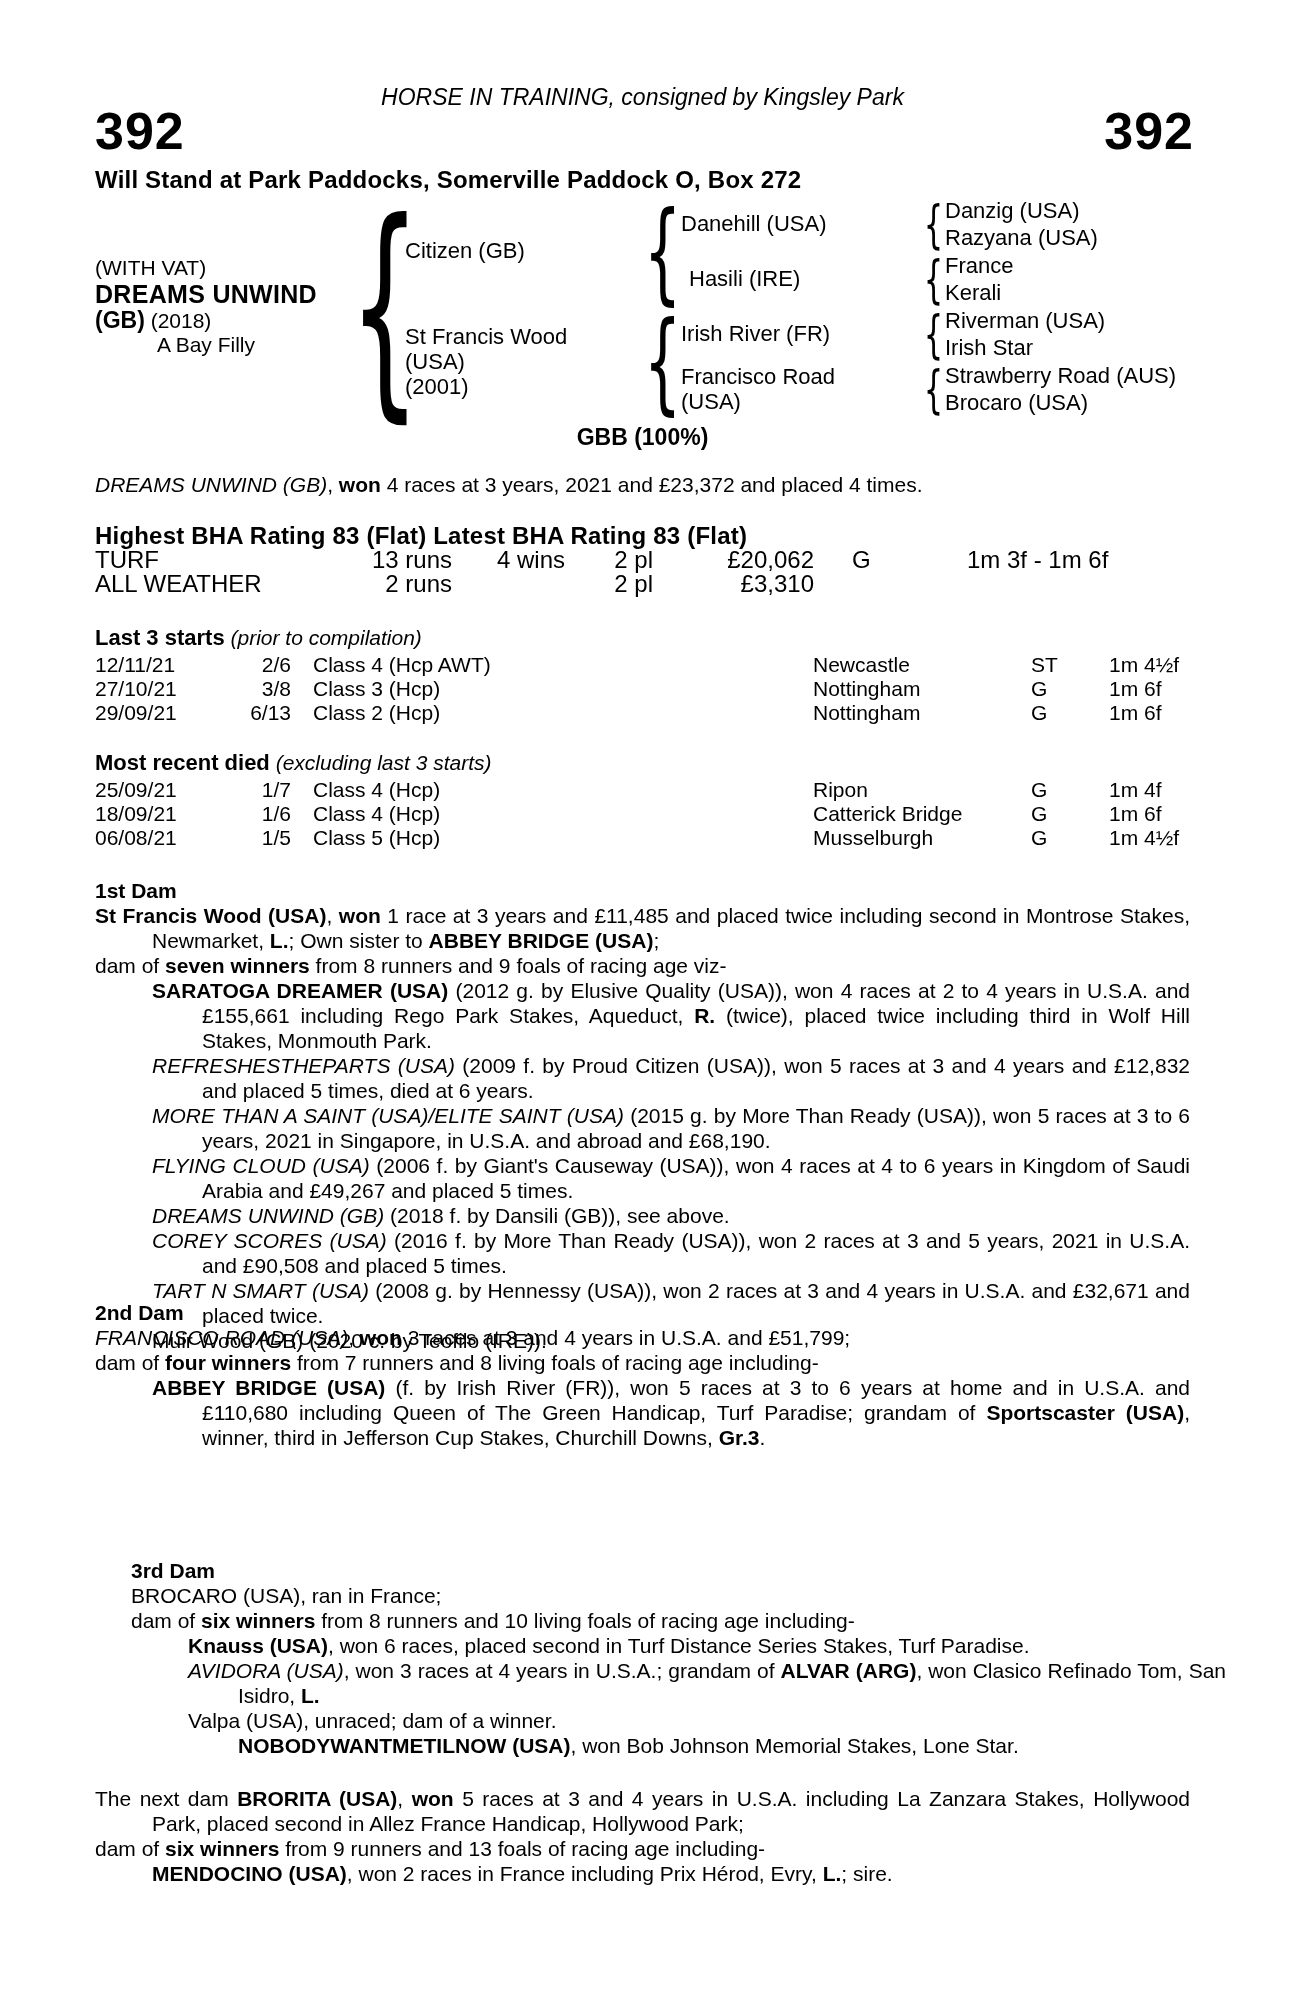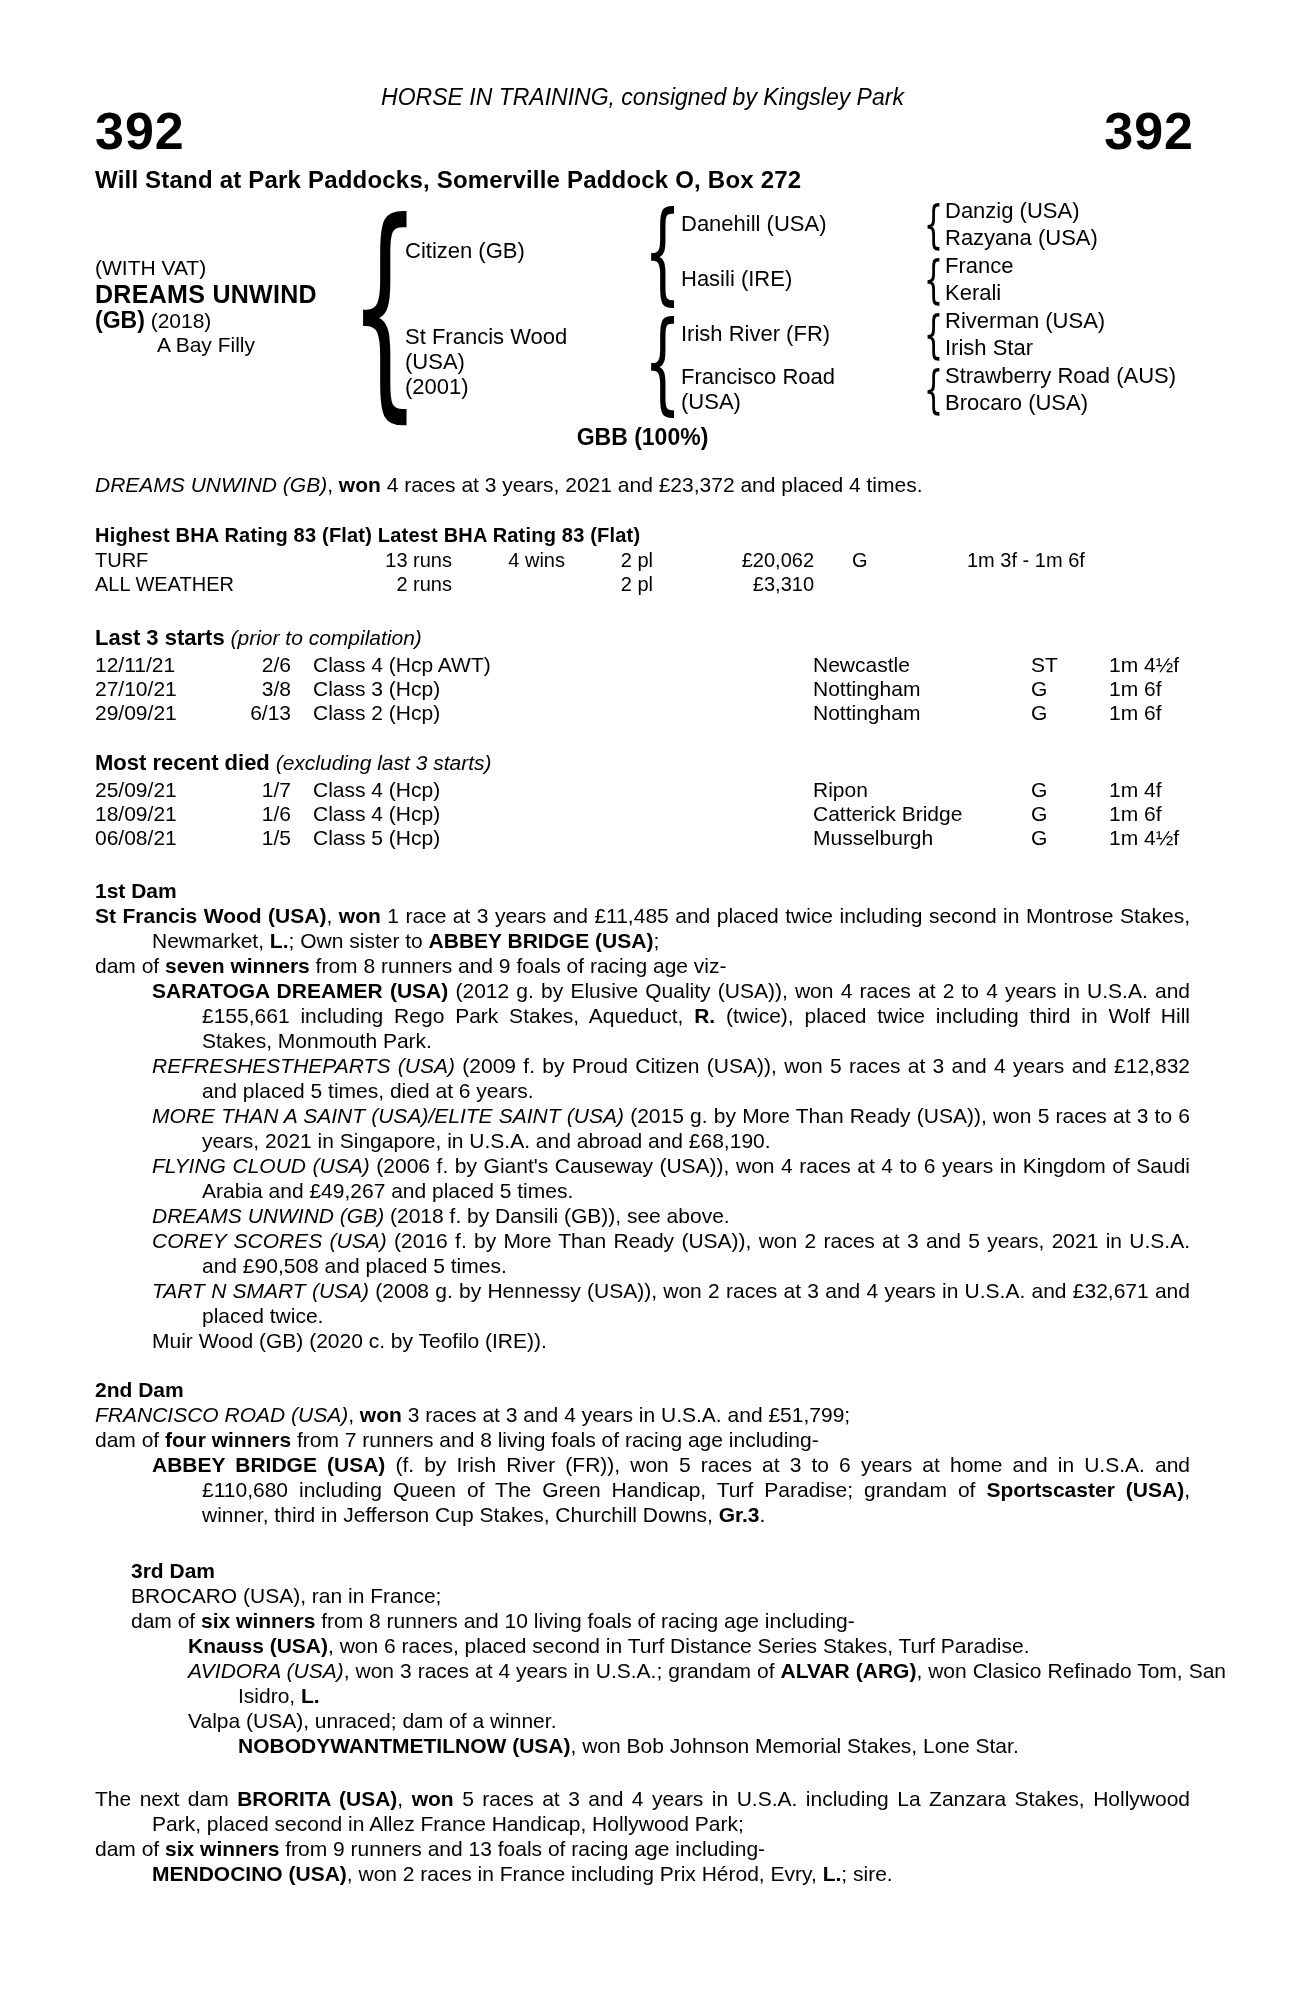--- a/index.html
+++ b/index.html
@@ -32,38 +32,38 @@
   .name-block .horse-name{font-size:25px; font-weight:bold; line-height:28px; letter-spacing:0.3px;}
   .name-block .gb{font-weight:bold; font-size:23px;}
   .name-block .yr{font-size:21px;}
   .name-block .desc{font-size:21px;text-align:center;}
   .ped-brace1{grid-column:2; grid-row:1/5;}
   .ped-sire{grid-column:3; grid-row:1/3;}
   .ped-dam{grid-column:3; grid-row:3/5;}
   .ped-dam .lines,.gp-lines{line-height:25px;}
   .br2a{grid-column:4; grid-row:1/3;}
   .br2b{grid-column:4; grid-row:3/5;}
-  .gp1{grid-column:5; grid-row:1;} .gp2{grid-column:5; grid-row:2;}
+  .gp1{grid-column:5; grid-row:1;} .gp2{grid-column:5; grid-row:2;margin-left:8px;}
   .gp3{grid-column:5; grid-row:3;} .gp4{grid-column:5; grid-row:4;}
   .br3a{grid-column:6; grid-row:1;} .br3b{grid-column:6; grid-row:2;}
   .br3c{grid-column:6; grid-row:3;} .br3d{grid-column:6; grid-row:4;}
   .ggp1{grid-column:7; grid-row:1;} .ggp2{grid-column:7; grid-row:2;}
   .ggp3{grid-column:7; grid-row:3;} .ggp4{grid-column:7; grid-row:4;}
   .ggp-pair{display:flex; flex-direction:column; justify-content:center; line-height:27px;}
   .brace{font-family:"DejaVu Sans",sans-serif; font-weight:400; display:block;}
   .brace.big{font-size:150px; transform:scale(0.75,1.55);}
   .brace.mid{font-size:74px; transform:scale(0.8,1.5);}
   .brace.small{font-size:36px; transform:scale(0.85,1.45);}
 
   .gbb{top:424px; left:95px; width:1095px; text-align:center;
     font-size:23px; font-weight:bold; line-height:26px;}
   .summary{top:472px; left:95px; width:1095px; font-size:21px; line-height:25px;}
 
   
-  .bha{top:523px; left:95px; width:1095px; font-size:20px;}
+  .bha{top:523px; left:95px; width:1095px; font-size:24px;}
   .bha-head{font-weight:bold; line-height:25px; letter-spacing:0.2px;}
   .bha-row{display:grid; line-height:24px;
     grid-template-columns:200px 157px 113px 88px 161px 153px auto;}
   .bha-row .rt{text-align:right;}
   .bha-row .going{padding-left:38px;}
 
   
   .races{left:95px; width:1095px; font-size:21px;}
   .races-head{line-height:25px; margin-bottom:3px;}
   .races-head .t{font-weight:bold; font-size:22px;}
@@ -260,21 +260,21 @@
     <div class="para h1"><span class="b">SARATOGA DREAMER (USA)</span><span> (2012 g. by Elusive Quality (USA)), won 4 races at 2 to 4 years in U.S.A. and £155,661 including Rego Park Stakes, Aqueduct, </span><span class="b">R.</span><span> (twice), placed twice including third in Wolf Hill Stakes, Monmouth Park.</span></div>
     <div class="para h1"><span class="i">REFRESHESTHEPARTS (USA)</span><span> (2009 f. by Proud Citizen (USA)), won 5 races at 3 and 4 years and £12,832 and placed 5 times, died at 6 years.</span></div>
     <div class="para h1"><span class="i">MORE THAN A SAINT (USA)/ELITE SAINT (USA)</span><span> (2015 g. by More Than Ready (USA)), won 5 races at 3 to 6 years, 2021 in Singapore, in U.S.A. and abroad and £68,190.</span></div>
     <div class="para h1"><span class="i">FLYING CLOUD (USA)</span><span> (2006 f. by Giant's Causeway (USA)), won 4 races at 4 to 6 years in Kingdom of Saudi Arabia and £49,267 and placed 5 times.</span></div>
     <div class="para h1"><span class="i">DREAMS UNWIND (GB)</span><span> (2018 f. by Dansili (GB)), see above.</span></div>
     <div class="para h1"><span class="i">COREY SCORES (USA)</span><span> (2016 f. by More Than Ready (USA)), won 2 races at 3 and 5 years, 2021 in U.S.A. and £90,508 and placed 5 times.</span></div>
     <div class="para h1"><span class="i">TART N SMART (USA)</span><span> (2008 g. by Hennessy (USA)), won 2 races at 3 and 4 years in U.S.A. and £32,671 and placed twice.</span></div>
     <div class="para h1"><span>Muir Wood (GB) (2020 c. by Teofilo (IRE)).</span></div>
   </div>
 
-  <div class="abs damsec" style="top:1377px;">
+  <div class="abs damsec" style="top:1300px;">
     <div class="dam-head">2nd Dam</div>
     <div class="para h0"><span class="i">FRANCISCO ROAD (USA)</span><span>, </span><span class="b">won</span><span> 3 races at 3 and 4 years in U.S.A. and £51,799;</span></div>
     <div class="para h0"><span>dam of </span><span class="b">four winners</span><span> from 7 runners and 8 living foals of racing age including-</span></div>
     <div class="para h1"><span class="b">ABBEY BRIDGE (USA)</span><span> (f. by Irish River (FR)), won 5 races at 3 to 6 years at home and in U.S.A. and £110,680 including Queen of The Green Handicap, Turf Paradise; grandam of </span><span class="b">Sportscaster (USA)</span><span>, winner, third in Jefferson Cup Stakes, Churchill Downs, </span><span class="b">Gr.3</span><span>.</span></div>
   </div>
 
   <div class="abs damsec" style="top:1558px;margin-left:36px;">
     <div class="dam-head">3rd Dam</div>
     <div class="para h0"><span>BROCARO (USA), ran in France;</span></div>
     <div class="para h0"><span>dam of </span><span class="b">six winners</span><span> from 8 runners and 10 living foals of racing age including-</span></div>

